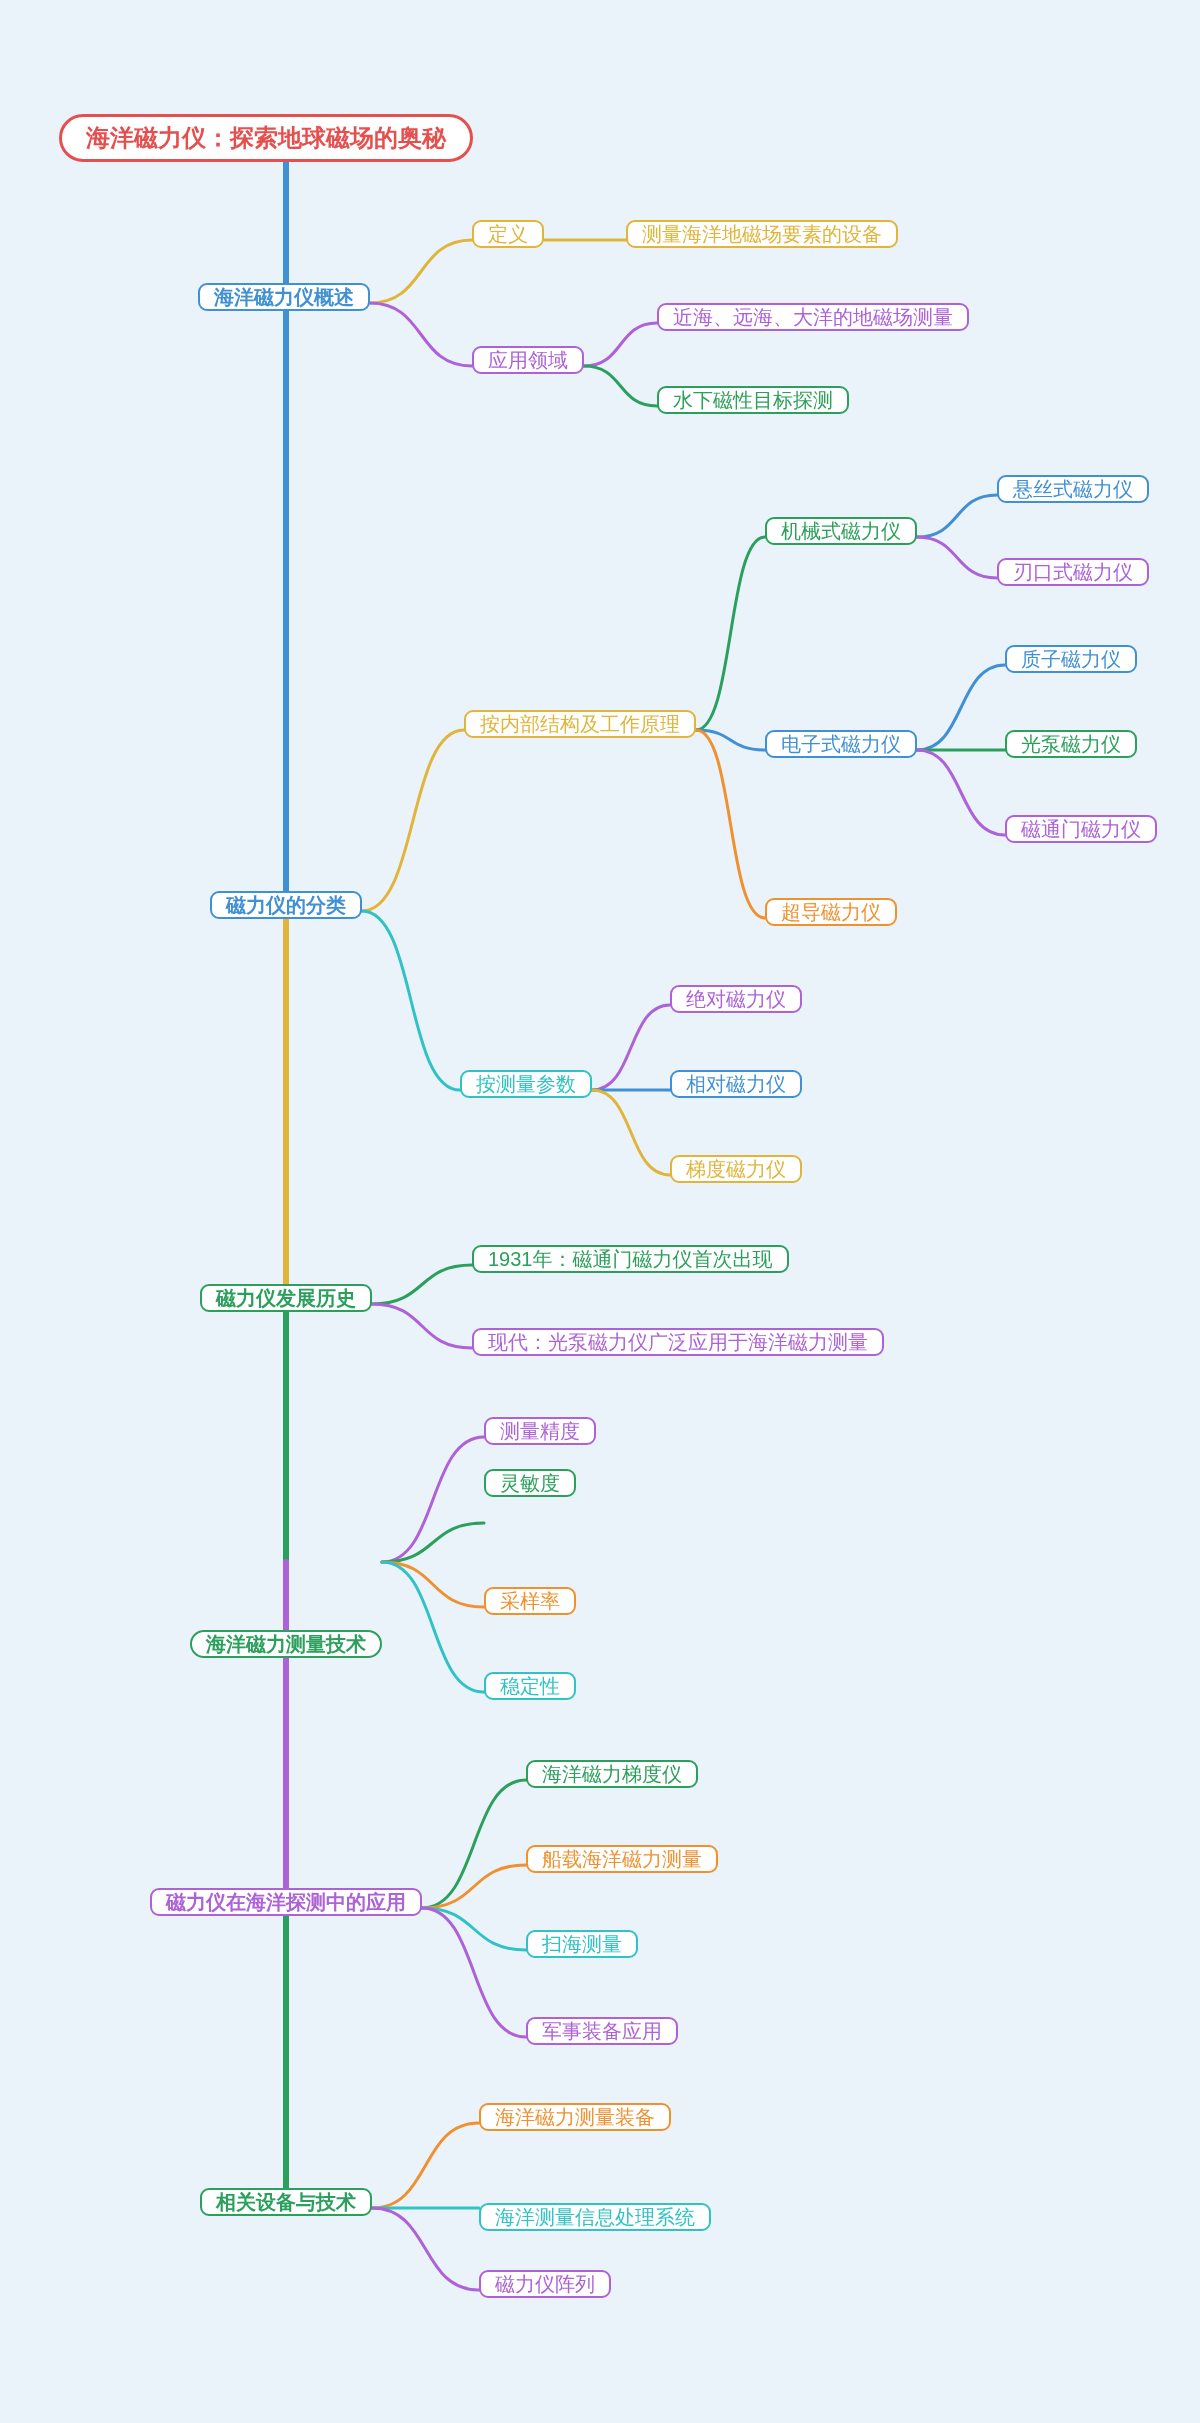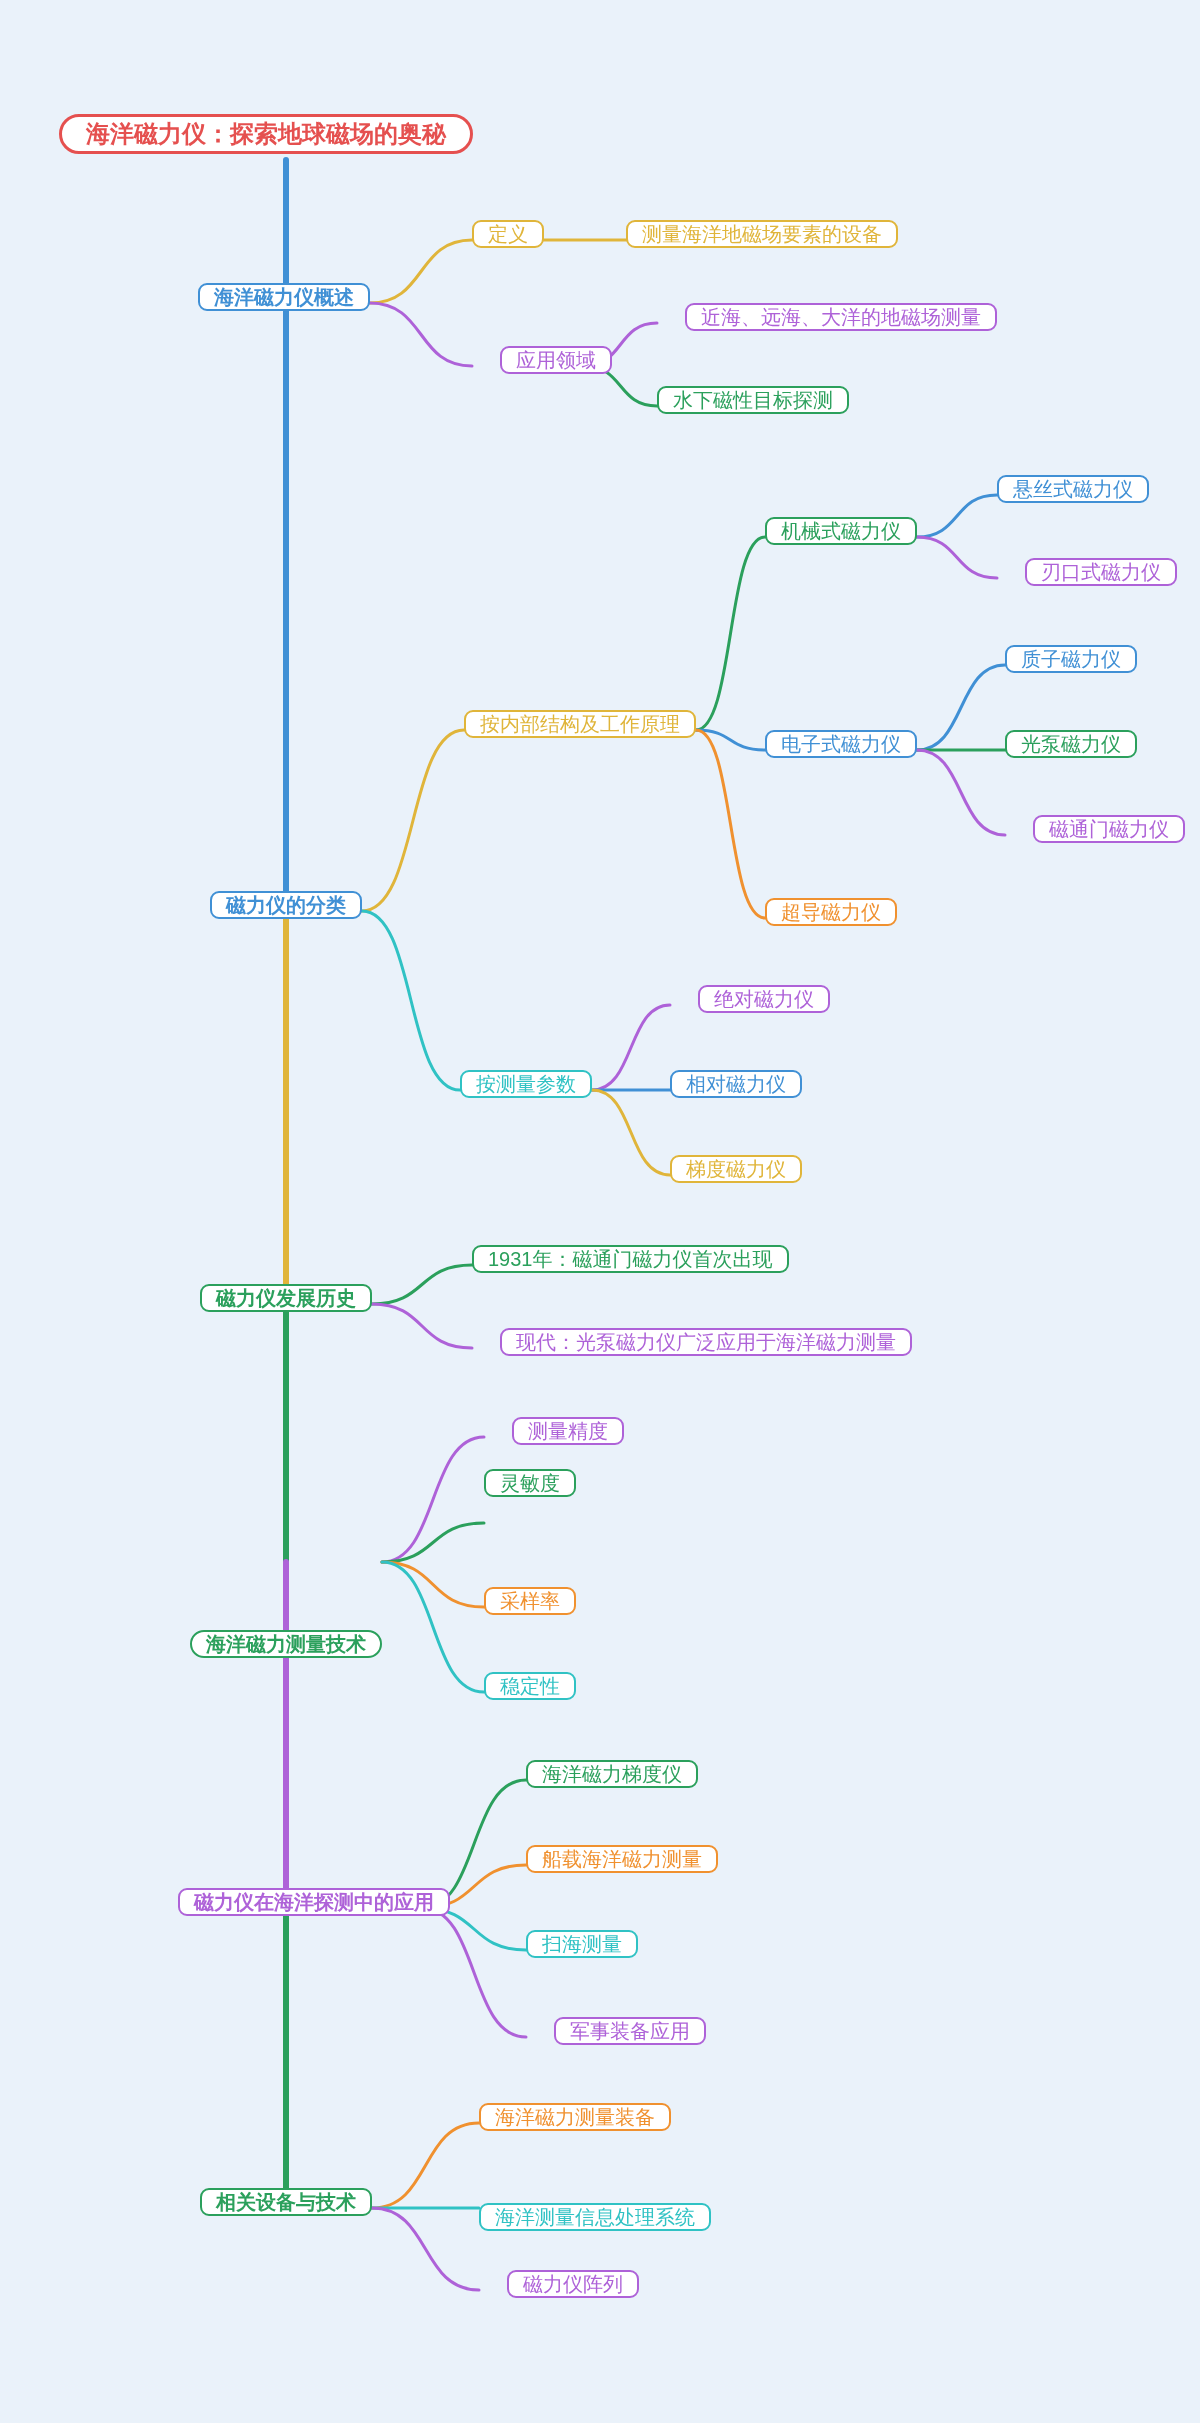--- a/index.html
+++ b/index.html
@@ -15,27 +15,27 @@
   .trunk{stroke-width:6px;} .st-blue{stroke:var(--c-blue);} .st-yellow{stroke:var(--c-yellow);}
   .st-purple{stroke:var(--c-purple);} .st-green{stroke:var(--c-green);} .st-teal{stroke:var(--c-teal);}
   .st-orange{stroke:var(--c-orange);}
   .node{
     position:absolute;height:28px;display:flex;align-items:center;
     background:#fff;border:2.5px solid #999;border-radius:9px;
     padding:0 14px;font-size:20px;white-space:nowrap;cursor:pointer;
   }
   .main{font-weight:700;}
   .rootnode{
-    position:absolute;height:40px;display:flex;align-items:center;
+    position:absolute;height:48px;display:flex;align-items:center;
     background:#fff;border:3px solid var(--c-red);border-radius:26px;
     padding:0 24px;font-size:24px;font-weight:700;color:var(--c-red);white-space:nowrap;cursor:pointer;
   }
   .c-blue{border-color:var(--c-blue);color:var(--c-blue);}
   .c-yellow{border-color:var(--c-yellow);color:var(--c-yellow);}
-  .c-purple{border-color:var(--c-purple);color:var(--c-purple);margin-left:28px;}
+  .c-purple{border-color:var(--c-purple);color:var(--c-purple);}
   .c-green{border-color:var(--c-green);color:var(--c-green);}
   .c-teal{border-color:var(--c-teal);color:var(--c-teal);}
   .c-orange{border-color:var(--c-orange);color:var(--c-orange);}
   
   #n-root{left:59px;top:114px;}
   #n-overview{left:198px;top:283px;}
   #n-def{left:472px;top:220px;}
   #n-def-desc{left:626px;top:220px;}
   #n-fields{left:472px;top:346px;}
   #n-field-sea{left:657px;top:303px;}

